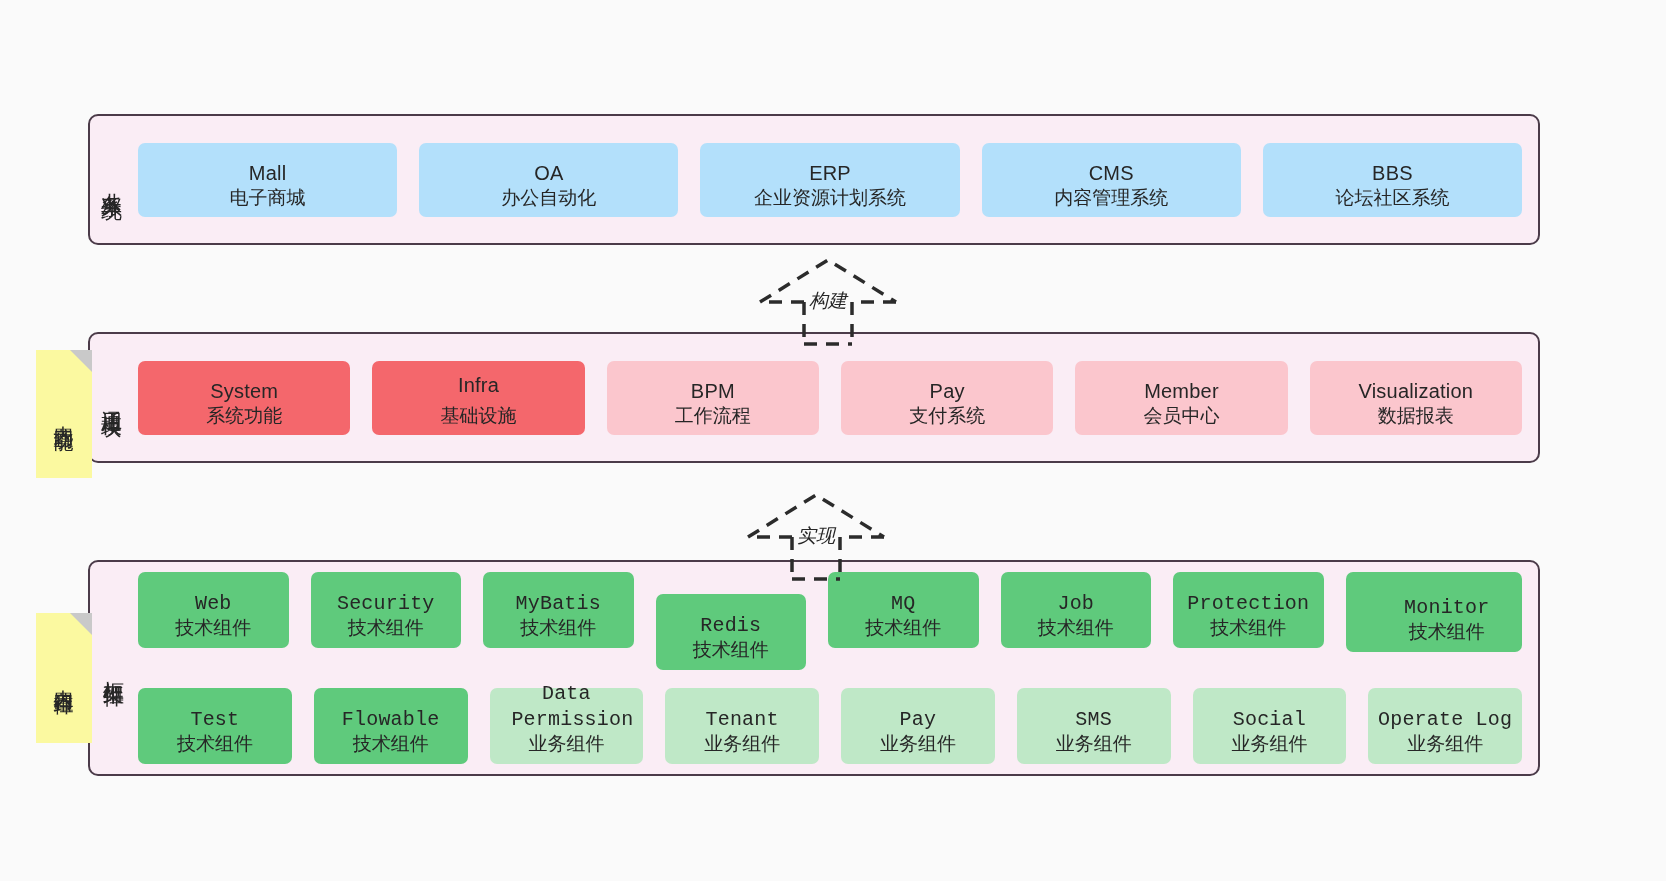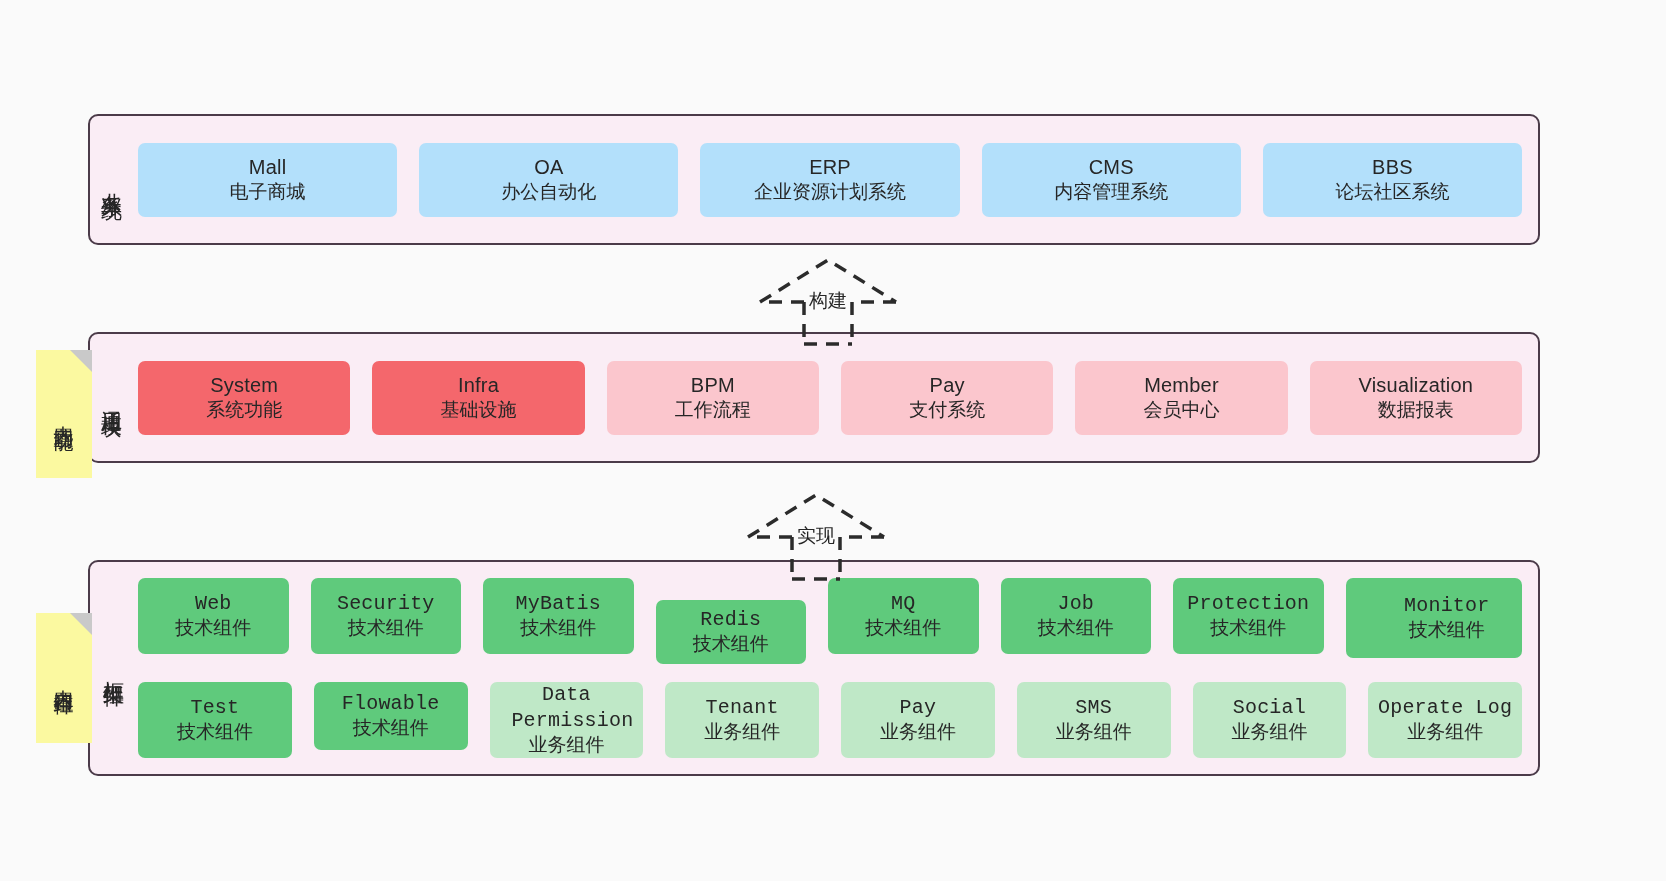--- a/index.html
+++ b/index.html
@@ -60,21 +60,21 @@
     gap: 22px;
     align-items: stretch;
   }
 
   .cell {
     flex: 1 1 0;
     border-radius: 7px;
     display: flex;
     flex-direction: column;
     align-items: center;
-    justify-content: center;
+    justify-content: flex-end;
     text-align: center;
     line-height: 1.3;
     box-sizing: border-box;
     padding: 6px 4px;
     color: #262626;
   }
 
   .cell .en {
     font-size: 20px;
     letter-spacing: .2px;
@@ -118,20 +118,21 @@
     border-top: 22px solid #c9c9c9;
     border-left: 22px solid transparent;
   }
 
   
   .connector {
     position: absolute;
     width: 160px;
     height: 96px;
     z-index: 2;
+    font-style: italic;
   }
   .connector svg { display: block; }
   .connector .conn-label {
     position: absolute;
     left: 0;
     right: 0;
     top: 38px;
     text-align: center;
     font-size: 19px;
     color: #262626;
@@ -189,21 +190,21 @@
   </div>
 
   <div class="layer" id="layer-common-module" style="left:88px; top:332px; width:1452px; height:131px;">
     <div class="layer-title">通用模块</div>
     <div class="layer-body">
       <div class="row">
         <div class="cell c-red" style="height:74px;">
           <span class="en">System</span>
           <span class="cn">系统功能</span>
         </div>
-        <div class="cell c-red" style="height:74px;">
+        <div class="cell c-red" style="height:74px;gap:6px;">
           <span class="en">Infra</span>
           <span class="cn">基础设施</span>
         </div>
         <div class="cell c-pink" style="height:74px;">
           <span class="en">BPM</span>
           <span class="cn">工作流程</span>
         </div>
         <div class="cell c-pink" style="height:74px;">
           <span class="en">Pay</span>
           <span class="cn">支付系统</span>
@@ -246,21 +247,21 @@
           <span class="cn">技术组件</span>
         </div>
         <div class="cell c-green" style="height:76px;">
           <span class="en">Security</span>
           <span class="cn">技术组件</span>
         </div>
         <div class="cell c-green" style="height:76px;">
           <span class="en">MyBatis</span>
           <span class="cn">技术组件</span>
         </div>
-        <div class="cell c-green" style="height:64px;margin-top:22px;">
+        <div class="cell c-green" style="height:76px;margin-top:22px;">
           <span class="en">Redis</span>
           <span class="cn">技术组件</span>
         </div>
         <div class="cell c-green" style="height:76px;">
           <span class="en">MQ</span>
           <span class="cn">技术组件</span>
         </div>
         <div class="cell c-green" style="height:76px;">
           <span class="en">Job</span>
           <span class="cn">技术组件</span>
@@ -272,21 +273,21 @@
         <div class="cell c-green" style="height:80px;padding-left:30px;">
           <span class="en">Monitor</span>
           <span class="cn">技术组件</span>
         </div>
       </div>
       <div class="row">
         <div class="cell c-green" style="height:76px;">
           <span class="en">Test</span>
           <span class="cn">技术组件</span>
         </div>
-        <div class="cell c-green" style="height:68px;">
+        <div class="cell c-green" style="height:76px;">
           <span class="en">Flowable</span>
           <span class="cn">技术组件</span>
         </div>
         <div class="cell c-lightgreen" style="height:76px;">
           <span class="en" style="max-width:110px;">Data Permission</span>
           <span class="cn">业务组件</span>
         </div>
         <div class="cell c-lightgreen" style="height:76px;">
           <span class="en">Tenant</span>
           <span class="cn">业务组件</span>

